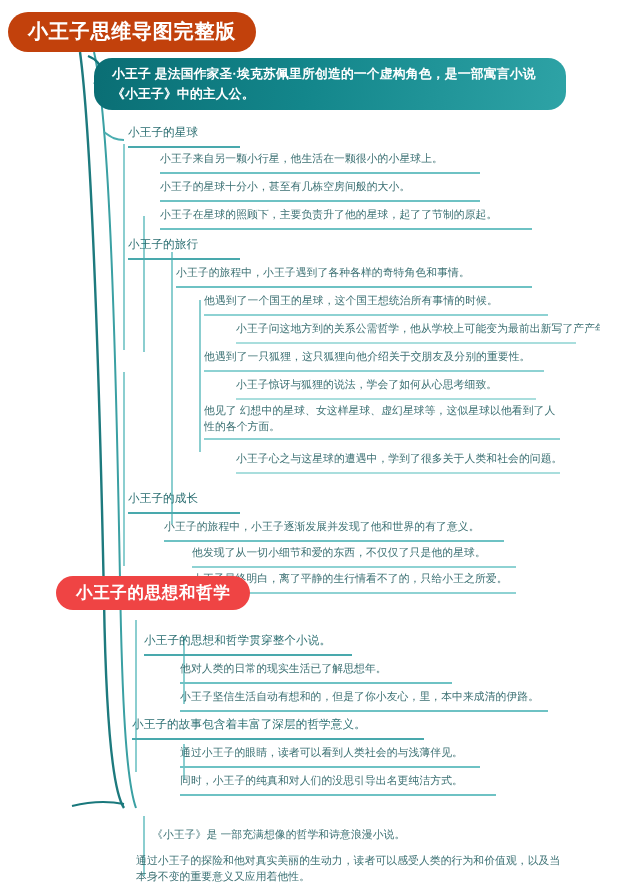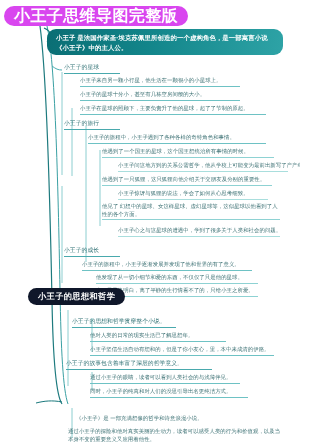--- a/index.html
+++ b/index.html
@@ -19,26 +19,26 @@
     color:#ffffff;
     font-weight:bold;
     display:flex;align-items:center;
     padding:0 10px;
     letter-spacing:.4px;
     white-space:nowrap;
     box-sizing:border-box;
   }
   .pill.root{
     left:4px;top:6px;height:20px;
-    font-size:16px;
-    background:#d946ef;
+    font-size:10px;
+    background:#c2410c;
   }
   .pill.branch{
     height:17px;font-size:8.2px;border-radius:9px;
-    background:#0f172a;
+    background:#ef4444;
   }
   .pill.branch.b2{left:28px;top:288px;}
   .pill.branch.b3{left:28px;top:396px;background:#19787c;}
 
   
   .noteblock{
     position:absolute;
     left:47px;top:29px;width:236px;height:26px;
     border-radius:9px;
     background:linear-gradient(100deg,#0a6e74 0%,#13868b 45%,#2ea3a6 100%);

